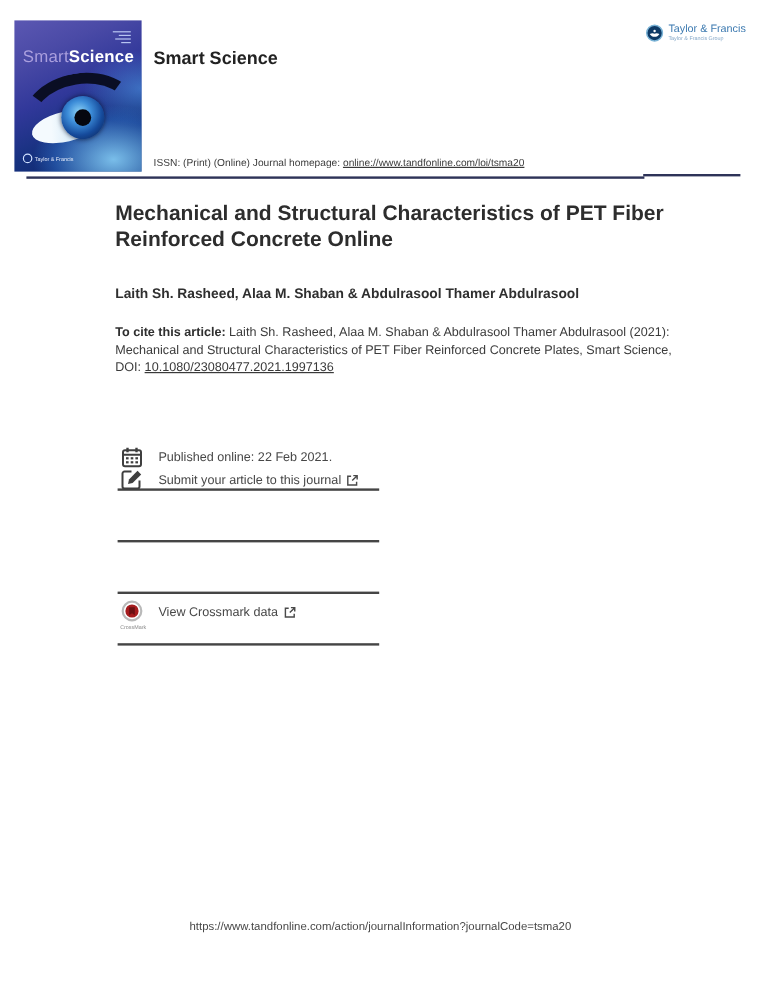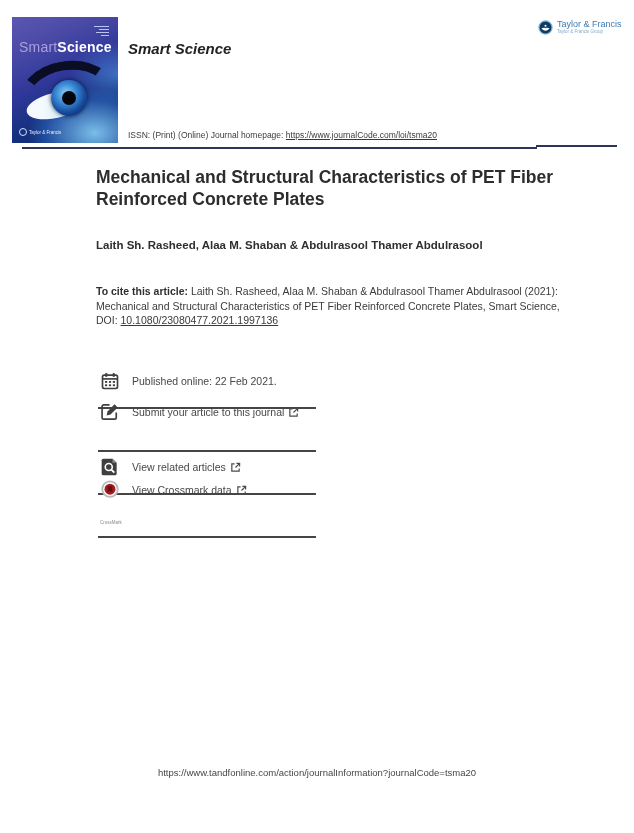--- a/index.html
+++ b/index.html
@@ -25,34 +25,34 @@
   .eyebrow{position:absolute;left:6px;top:44px;width:82px;height:58px;border-radius:50%;
     border:9px solid transparent;border-top-color:#0a0e24;transform:rotate(-9deg);}
   .sclera{position:absolute;left:14px;top:76px;width:58px;height:25px;border-radius:50%;
     background:linear-gradient(100deg,#f4fafe 30%,#cfe7f6 70%);transform:rotate(-13deg);}
   .iris{position:absolute;left:39px;top:63px;width:36px;height:36px;border-radius:50%;
     background:radial-gradient(circle at 42% 38%, #8fd4f7 0%, #3c8cd8 32%, #154a9b 62%, #0a1c46 100%);
     box-shadow:0 0 4px rgba(10,15,40,.8);}
   .pupil{position:absolute;left:50px;top:74px;width:14px;height:14px;border-radius:50%;background:#05070f;}
   .cover-tf{position:absolute;left:7px;bottom:7px;color:#e8eefc;font-size:4.5px;line-height:5px;display:flex;align-items:center;gap:2px;}
   .cover-tf .ring{width:6px;height:6px;border:1px solid #cfe0ff;border-radius:50%;display:inline-block;}
-  .journal-name{position:absolute;left:128px;top:40px;font-size:15px;font-weight:700;color:#222;font-style:italic;}
+  .journal-name{position:absolute;left:128px;top:40px;font-size:15px;font-weight:700;color:#222;}
   .issn-line{position:absolute;left:128px;top:130px;font-size:8.5px;color:#3c3c3c;}
   .issn-line a, .u{color:#3a3a3a;text-decoration:underline;cursor:pointer;}
   .tf-logo{position:absolute;left:538px;top:19px;display:flex;align-items:flex-start;gap:4px;}
   .tf-logo svg{margin-top:1px;}
   .tf-name{font-size:9px;color:#3d7ab0;line-height:10px;white-space:nowrap;}
   .tf-group{font-size:4.5px;color:#86a8c8;line-height:6px;white-space:nowrap;}
   .rule{position:absolute;height:2px;background:#2e3358;}
   .rule-a{left:22px;top:147px;width:515px;}
   .rule-b{left:536px;top:145px;width:81px;}
   
   .title{position:absolute;left:96px;top:166px;width:470px;font-size:17.5px;line-height:22px;font-weight:700;color:#2d2d2d;}
   .authors{position:absolute;left:96px;top:239px;width:470px;font-size:11.5px;font-weight:700;color:#2f2f2f;}
-  .cite{position:absolute;left:96px;top:270px;width:472px;font-size:10.5px;line-height:14.5px;color:#3b3b3b;margin-top:14px;}
+  .cite{position:absolute;left:96px;top:270px;width:472px;font-size:10.5px;line-height:14.5px;color:#3b3b3b;}
   .cite b,.linkline b{font-weight:700;color:#2f2f2f;}
   .linkline{position:absolute;left:96px;top:325px;width:472px;font-size:10.5px;color:#3b3b3b;}
   
   .action-row{position:absolute;left:100px;display:flex;align-items:center;gap:12px;height:24px;}
   .action-row .label{font-size:10.5px;color:#474747;display:flex;align-items:center;gap:4px;}
   .icon20{width:20px;height:20px;flex:0 0 20px;}
   .divider{position:absolute;left:98px;width:218px;height:1.5px;background:#454545;}
   .cm-caption{position:absolute;left:99px;top:520px;font-size:4.5px;color:#8a8a8a;width:24px;text-align:center;}
   
   .footer{position:absolute;left:0;top:766px;width:100%;text-align:center;font-size:9.5px;line-height:13px;color:#474747;}
@@ -78,39 +78,39 @@
     </div>
     <div class="cover-tf">
       <span class="ring"></span>
       <span>Taylor &amp; Francis</span>
     </div>
   </div>
 
   <div class="journal-name">Smart Science</div>
 
   <div class="issn-line">
-    <span>ISSN: (Print) (Online) Journal homepage: </span><span class="u">https://www.journalCode.com/loi/tsma20</span>
+    <span>ISSN: (Print) (Online) Journal homepage: </span><span class="u">online://www.tandfonline.com/loi/tsma20</span>
   </div>
 
   <div class="tf-logo">
     <svg width="15" height="15" viewBox="0 0 24 24">
       <circle cx="12" cy="12" r="10.5" fill="#0e3a66" stroke="#7ab3d6" stroke-width="2"></circle>
       <path d="M5.5 13.2c2.8-1.2 4.8-1.2 6.5-.2 1.7-1 3.7-1 6.5.2-1.8 2.6-3.8 3.8-6.5 3.8s-4.7-1.2-6.5-3.8z" fill="#ffffff"></path>
       <circle cx="12" cy="9.3" r="1.6" fill="#ffffff"></circle>
     </svg>
     <div>
       <div class="tf-name">Taylor &amp; Francis</div>
       <div class="tf-group">Taylor &amp; Francis Group</div>
     </div>
   </div>
 
   <div class="rule rule-a"></div>
   <div class="rule rule-b"></div>
 
-  <div class="title">Mechanical and Structural Characteristics of PET Fiber Reinforced Concrete Plates</div>
+  <div class="title">Mechanical and Structural Characteristics of PET Fiber Reinforced Concrete Online</div>
   <div class="authors">Laith Sh. Rasheed, Alaa M. Shaban &amp; Abdulrasool Thamer Abdulrasool</div>
 
   <div class="cite">
     <b>To cite this article:</b><span> Laith Sh. Rasheed, Alaa M. Shaban &amp; Abdulrasool Thamer Abdulrasool (2021): Mechanical and Structural Characteristics of PET Fiber Reinforced Concrete Plates, Smart Science, DOI: </span><span class="u">10.1080/23080477.2021.1997136</span>
   </div>
 
 
   <div class="action-row" style="top:369px;">
     <svg class="icon20" viewBox="0 0 24 24">
       <rect x="3" y="5" width="18" height="16" rx="2" fill="none" stroke="#3f3f3f" stroke-width="2"></rect>
@@ -123,53 +123,38 @@
           <rect x="15.4" y="12" width="2.6" height="2.2"></rect>
         <rect x="6" y="16" width="2.6" height="2.2"></rect>
           <rect x="10.7" y="16" width="2.6" height="2.2"></rect>
           <rect x="15.4" y="16" width="2.6" height="2.2"></rect>
       </g>
     </svg>
     <span class="label">Published online: 22 Feb 2021.</span>
   </div>
   <div class="divider" style="top:407px;"></div>
 
-  <div class="action-row" style="top:400px;text-align:center;">
+  <div class="action-row" style="top:388px;text-align:center;">
     <svg class="icon20" viewBox="0 0 24 24">
       <path d="M19.5 12.5v6a2 2 0 0 1-2 2h-13a2 2 0 0 1-2-2v-13a2 2 0 0 1 2-2h7" fill="none" stroke="#3f3f3f" stroke-width="2"></path>
       <path d="M17.5 2.8l3.7 3.7-8.6 8.6-4.6 1 1-4.7z" fill="#3f3f3f"></path>
     </svg>
     <span class="label">
       <span>Submit your article to this journal</span>
       <svg width="11" height="11" viewBox="0 0 24 24">
         <path d="M10 4H4v16h16v-6" fill="none" stroke="#4a4a4a" stroke-width="2.6"></path>
         <path d="M14 3h7v7M21 3l-9 9" fill="none" stroke="#4a4a4a" stroke-width="2.6"></path>
       </svg>
     </span>
   </div>
   <div class="divider" style="top:450px;"></div>
 
-  <div class="action-row" style="top:455px;">
-    <svg class="icon20" viewBox="0 0 24 24">
-      <path d="M4 2h11l5 5v13a2 2 0 0 1-2 2H4a2 2 0 0 1-2-2V4a2 2 0 0 1 2-2z" fill="#3f3f3f"></path>
-      <path d="M15 2l5 5h-5z" fill="#8a8a8a"></path>
-      <circle cx="10.5" cy="12" r="4.2" fill="none" stroke="#ffffff" stroke-width="1.9"></circle>
-      <line x1="13.6" y1="15.1" x2="17.2" y2="18.7" stroke="#ffffff" stroke-width="2.3"></line>
-    </svg>
-    <span class="label">
-      <span>View related articles</span>
-      <svg width="11" height="11" viewBox="0 0 24 24">
-        <path d="M10 4H4v16h16v-6" fill="none" stroke="#4a4a4a" stroke-width="2.6"></path>
-        <path d="M14 3h7v7M21 3l-9 9" fill="none" stroke="#4a4a4a" stroke-width="2.6"></path>
-      </svg>
-    </span>
-  </div>
   <div class="divider" style="top:493px;"></div>
 
-  <div class="action-row" style="top:478px;">
+  <div class="action-row" style="top:498px;">
     <svg class="icon20" viewBox="0 0 24 24">
       <circle cx="12" cy="11" r="9.3" fill="#ffffff" stroke="#b9b9b9" stroke-width="2.2"></circle>
       <circle cx="12" cy="11" r="6.6" fill="#a61c1e"></circle>
       <path d="M9.2 7.2h5.6v8l-2.8-1.9-2.8 1.9z" fill="#6b1012"></path>
     </svg>
     <span class="label">
       <span>View Crossmark data</span>
       <svg width="11" height="11" viewBox="0 0 24 24">
         <path d="M10 4H4v16h16v-6" fill="none" stroke="#4a4a4a" stroke-width="2.6"></path>
         <path d="M14 3h7v7M21 3l-9 9" fill="none" stroke="#4a4a4a" stroke-width="2.6"></path>

